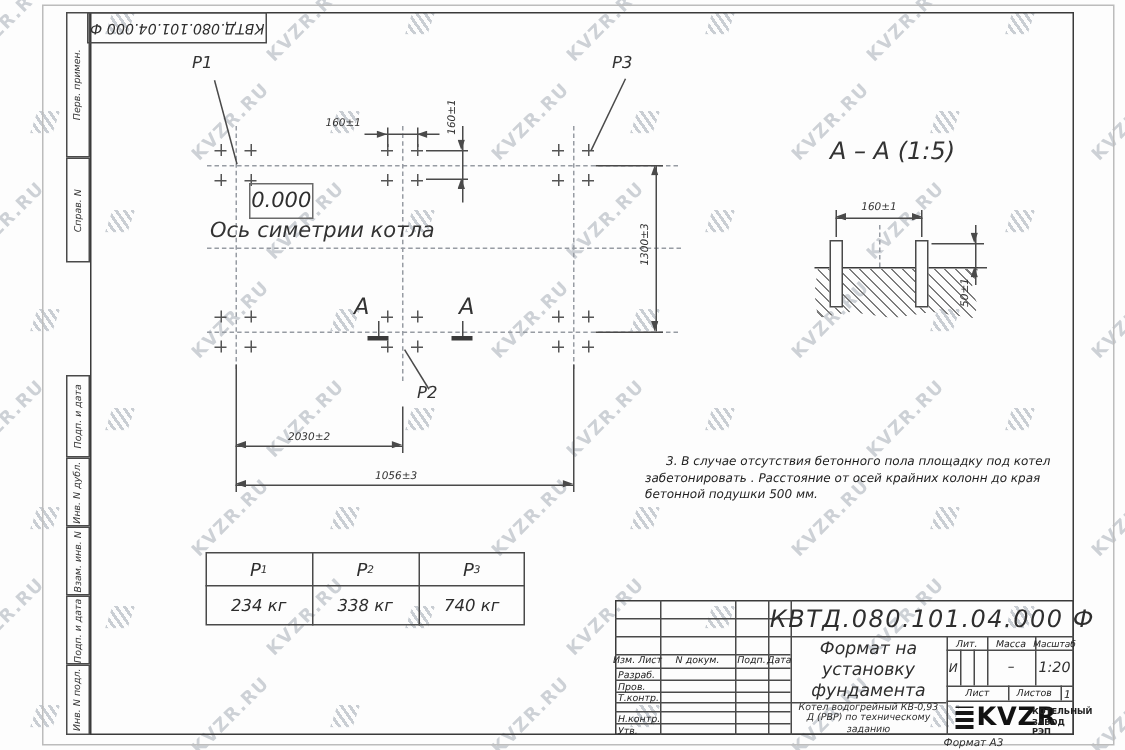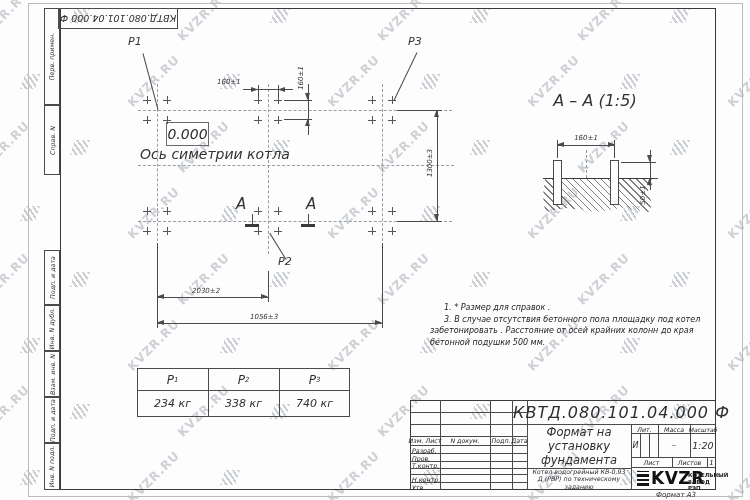--- a/index.html
+++ b/index.html
@@ -253,21 +253,20 @@
 
     <div class="hl" style="left:621px;top:162px;width:35px;"></div>
     <div class="hl" style="left:652px;top:178px;width:6px;"></div>
     <div class="vl" style="left:650px;top:150px;height:40px;"></div>
     <div class="arw arw-d" style="left:647px;top:155px;"></div>
     <div class="arw arw-u" style="left:647px;top:178px;"></div>
     <div class="dim rot" style="left:628px;top:190px;width:30px;height:10px;">50±1</div>
   </div>
 
   <div class="abs notes" style="left:430px;top:302px;width:284px;">
-    <p>1. * Размер для справок .</p>
     <p>3. В случае отсутствия бетонного пола площадку под котел забетонировать . Расстояние от осей крайних колонн до края бетонной подушки 500 мм.</p>
   </div>
 
   <div>
     <div class="rect" style="left:137px;top:368px;width:213px;height:49px;border-width:1.4px;"></div>
     <div class="vl" style="left:208px;top:368px;height:49px;"></div>
     <div class="vl" style="left:279px;top:368px;height:49px;"></div>
     <div class="hl" style="left:137px;top:390px;width:213px;"></div>
     <div class="abs ctr it" style="left:137px;top:369px;width:71px;height:21px;font-size:12px;">
       <span>P</span>
@@ -337,15 +336,15 @@
 
     <div class="tb-label ctr" style="left:631px;top:459px;width:41px;">Лист</div>
     <div class="tb-label ctr" style="left:672px;top:459px;width:35px;">Листов</div>
     <div class="tb-label ctr" style="left:707px;top:459px;width:9px;font-size:7px;">1</div>
 
     <div class="abs" style="left:637px;top:471px;width:12px;height:15px;background:repeating-linear-gradient(0deg,#151515 0 2.6px,transparent 2.6px 4.6px);"></div>
     <div class="abs" style="left:651px;top:468px;font-size:17px;font-weight:bold;color:#111;letter-spacing:0.5px;">KVZR</div>
     <div class="abs" style="left:688px;top:472px;width:30px;font-size:5.5px;line-height:6.5px;font-weight:bold;color:#222;">КОТЕЛЬНЫЙ ЗАВОД РЭП</div>
   </div>
 
-  <div class="abs ctr it" style="left:645px;top:490.5px;width:62px;font-size:7px;">Формат А3</div>
+  <div class="abs ctr it" style="left:618px;top:490.5px;width:62px;font-size:7px;">Формат А3</div>
 
 </div>
 
 </body></html>

